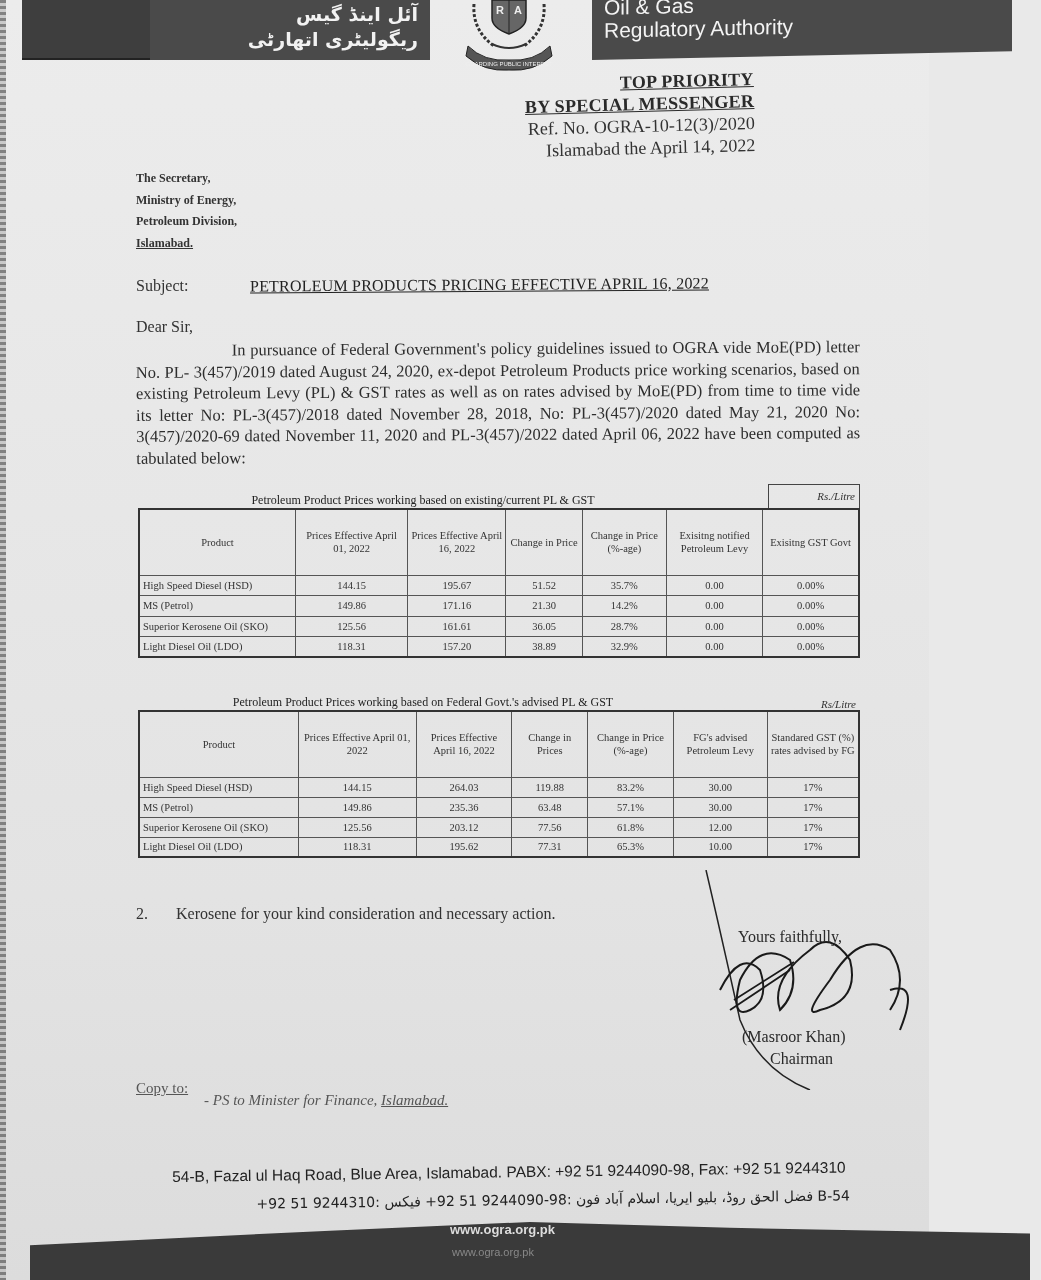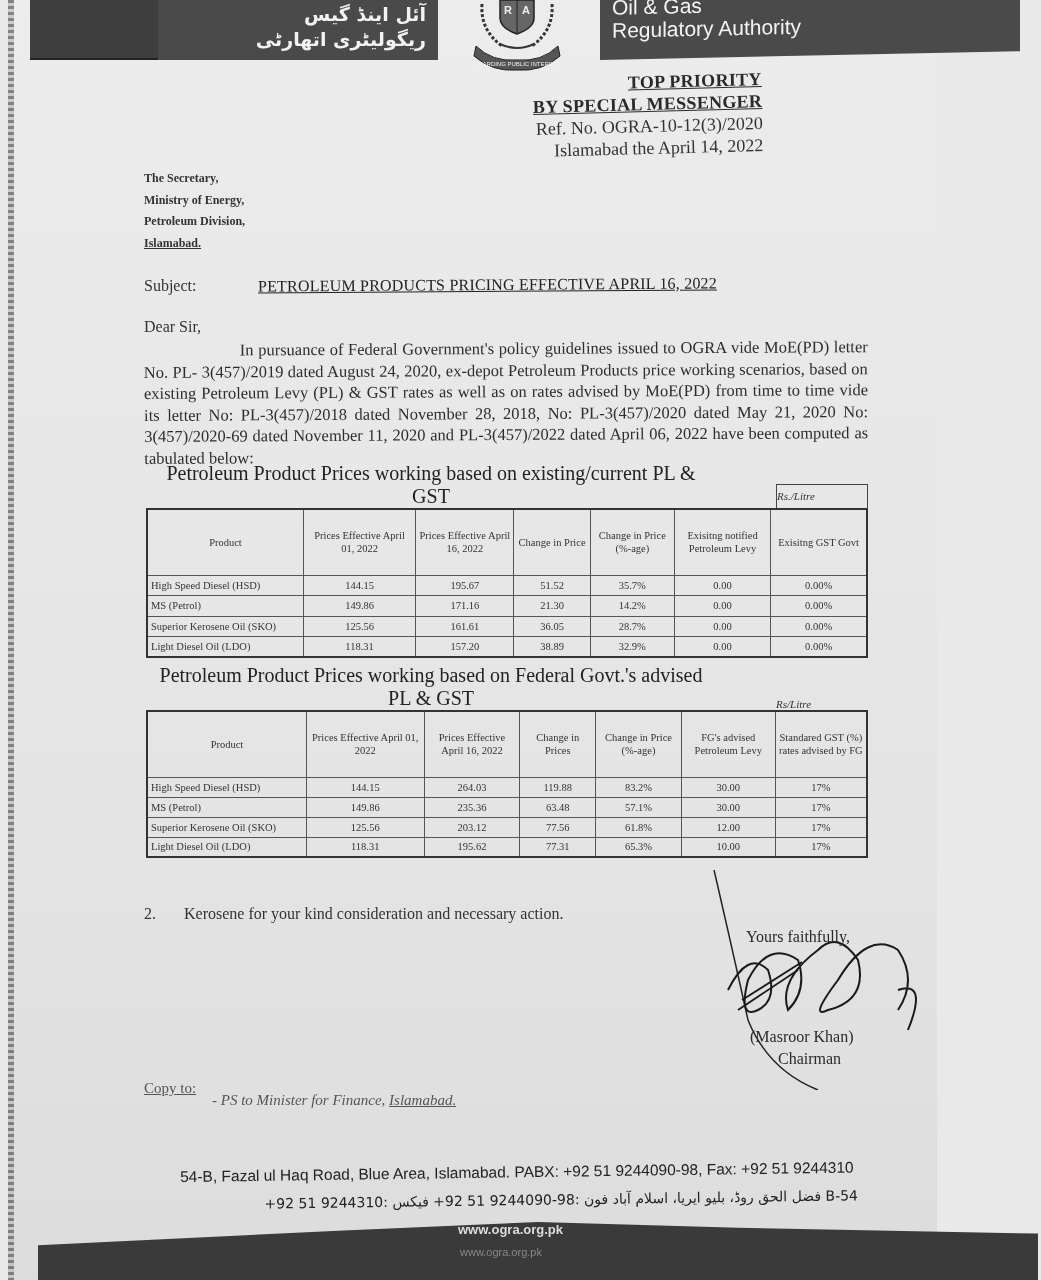--- a/index.html
+++ b/index.html
@@ -4,21 +4,21 @@
 <style>
   * { box-sizing: border-box; margin: 0; padding: 0; }
   html, body { width: 1041px; height: 1280px; overflow: hidden; }
   body {
     background: #e9e9e9;
     font-family: "Liberation Serif", "DejaVu Serif", serif;
     color: #2a2a2a;
     position: relative;
   }
   .page {
-    position: absolute; left: 8px; top: 0; width: 929px; height: 1280px;
+    position: absolute; left: 0; top: 0; width: 929px; height: 1280px;
     background: linear-gradient(180deg, #ececec 0%, #e7e7e7 40%, #e3e3e3 70%, #dcdcdc 100%);
   }
   .edge-left {
     position: absolute; left: 0; top: 0; width: 6px; height: 1280px;
     background: repeating-linear-gradient(180deg, #555 0 3px, #bbb 3px 6px);
     opacity: .7;
   }
   
   .band-left {
     position: absolute; left: 22px; top: 0; width: 195px; height: 60px;
@@ -58,22 +58,22 @@
   }
   .salutation { position: absolute; left: 136px; top: 318px; font-size: 16px; color: #333; }
   .body-para {
     position: absolute; left: 136px; top: 338px; width: 724px;
     font-size: 16.5px; line-height: 21.5px; text-align: justify; color: #2d2d2d;
     text-indent: 96px; transform: rotate(-0.3deg);
   }
   
   .tbl-wrap { position: absolute; left: 138px; width: 722px; }
   .tbl-title-row { display: flex; align-items: flex-end; height: 24px; }
-  .tbl-title { flex: 1; text-align: center; font-size: 20px; color: #222; padding-right: 60px; }
-  .tbl-unit { width: 92px; text-align: left; font-size: 11px; font-style: italic; color: #333; padding-right: 4px; }
+  .tbl-title { flex: 1; text-align: center; font-size: 12px; color: #222; padding-right: 60px; }
+  .tbl-unit { width: 92px; text-align: right; font-size: 11px; font-style: italic; color: #333; padding-right: 4px; }
   .tbl-unit.boxed { border: 1px solid #444; border-bottom: none; height: 24px; line-height: 22px; }
   table { width: 100%; border-collapse: collapse; border: 2px solid #333; }
   th, td { border: 1px solid #555; font-size: 10.5px; color: #333; text-align: center; }
   th { font-weight: normal; height: 66px; line-height: 13px; padding: 2px 3px; }
   td { height: 20.5px; }
   td.prod { text-align: left; padding-left: 3px; margin-left: 12px; }
   .tbl2 th { height: 66px; }
   .tbl2 td { height: 20px; }
   
   .para2 { position: absolute; left: 136px; top: 905px; font-size: 16px; color: #333; }

